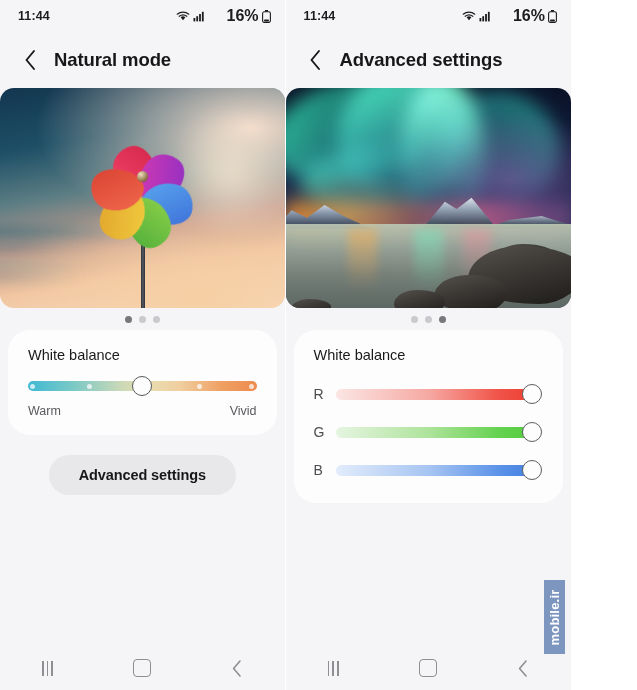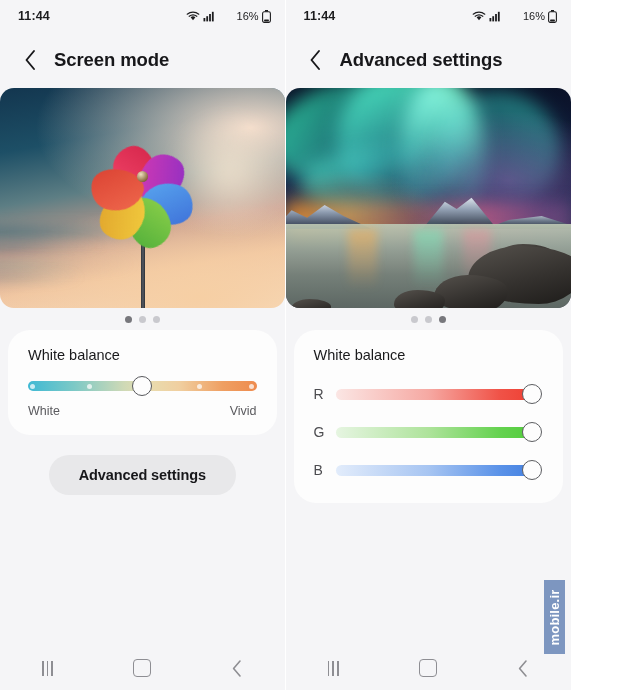--- a/index.html
+++ b/index.html
@@ -49,22 +49,22 @@
     font-weight: 600;
     color: #1c1c1e;
     letter-spacing: 0.1px;
   }
   .status-right {
     display: flex;
     align-items: center;
     gap: 3px;
   }
   .status-pct {
-    font-size: 11px;
-    font-weight: 400;
+    font-size: 16px;
+    font-weight: 700;
     color: #1c1c1e;
     letter-spacing: 0;
     margin-left: 19px;
   }
   .ico-wifi, .ico-signal, .ico-battery { display: block; }
 
   
   .titlebar {
     flex: 0 0 56px;
     display: flex;
@@ -493,21 +493,21 @@
         </svg>
       </div>
     </div>
 
     <div class="titlebar">
       <div class="back-btn">
         <svg width="13" height="22" viewBox="0 0 13 22">
           <path d="M10 2 L2.5 11 L10 20" stroke="#17171a" stroke-width="1.9" fill="none" stroke-linecap="round" stroke-linejoin="round"></path>
         </svg>
       </div>
-      <div class="page-title">Screen mode</div>
+      <div class="page-title">Natural mode</div>
     </div>
 
     <div class="preview">
       <div class="preview-inner">
         <div class="sky-a"></div>
         <div class="glow-a"></div>
         <div class="cloud-a c1"></div>
         <div class="cloud-a c2"></div>
         <div class="cloud-a c3"></div>
         <div class="cloud-a c4"></div>
@@ -534,21 +534,21 @@
       <div class="wb-slider-wrap">
         <div class="wb-track"></div>
         <div class="wb-tick" style="left:2%"></div>
         <div class="wb-tick" style="left:27%"></div>
         <div class="wb-tick" style="left:52%"></div>
         <div class="wb-tick" style="left:75%"></div>
         <div class="wb-tick" style="left:98%"></div>
         <div class="wb-thumb" style="left:50%"></div>
       </div>
       <div class="wb-labels">
-        <span>White</span>
+        <span>Warm</span>
         <span>Vivid</span>
       </div>
     </div>
 
     <div class="adv-wrap">
       <button class="adv-btn">Advanced settings</button>
     </div>
 
     <div class="spacer"></div>
 

